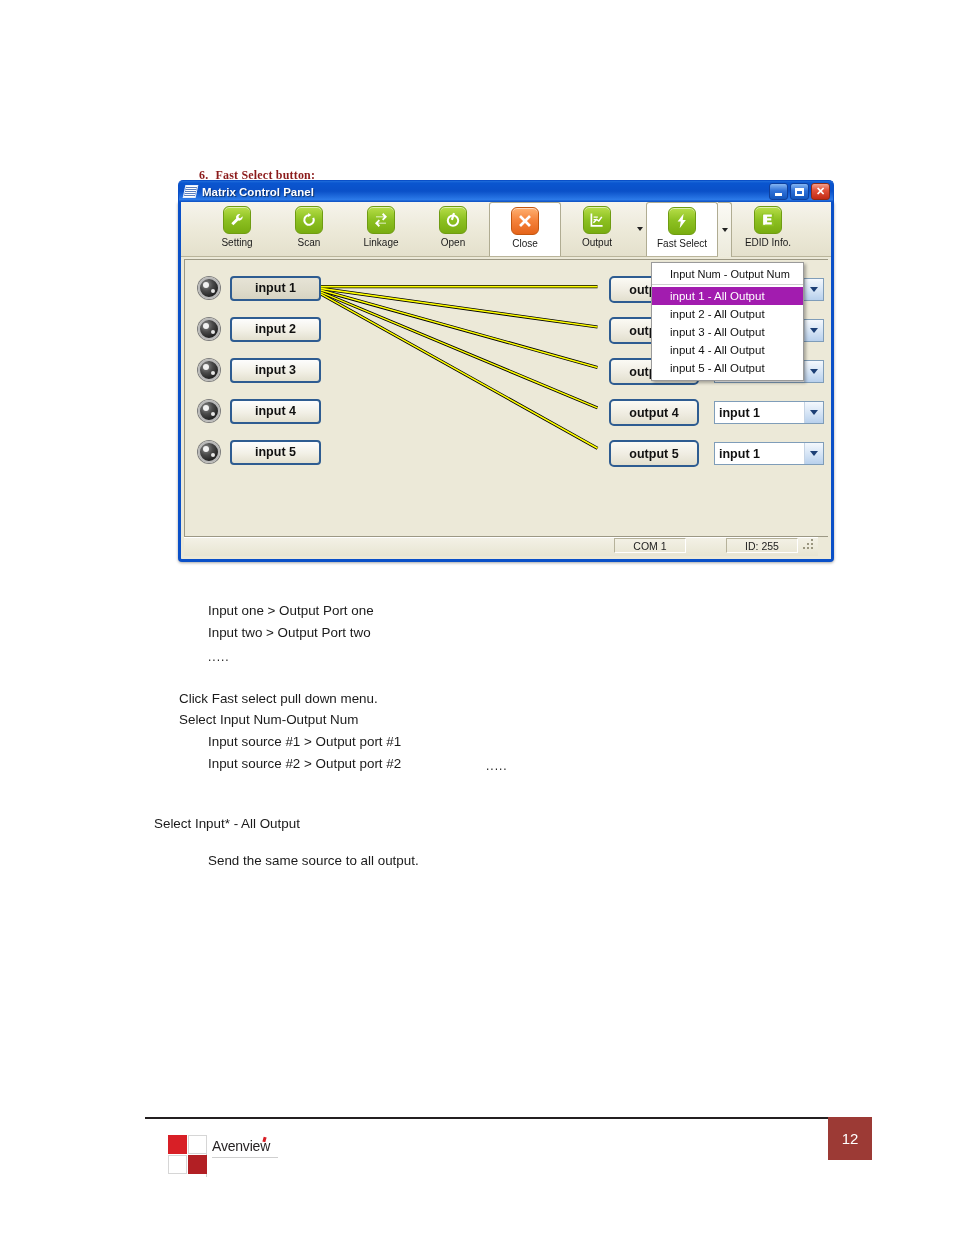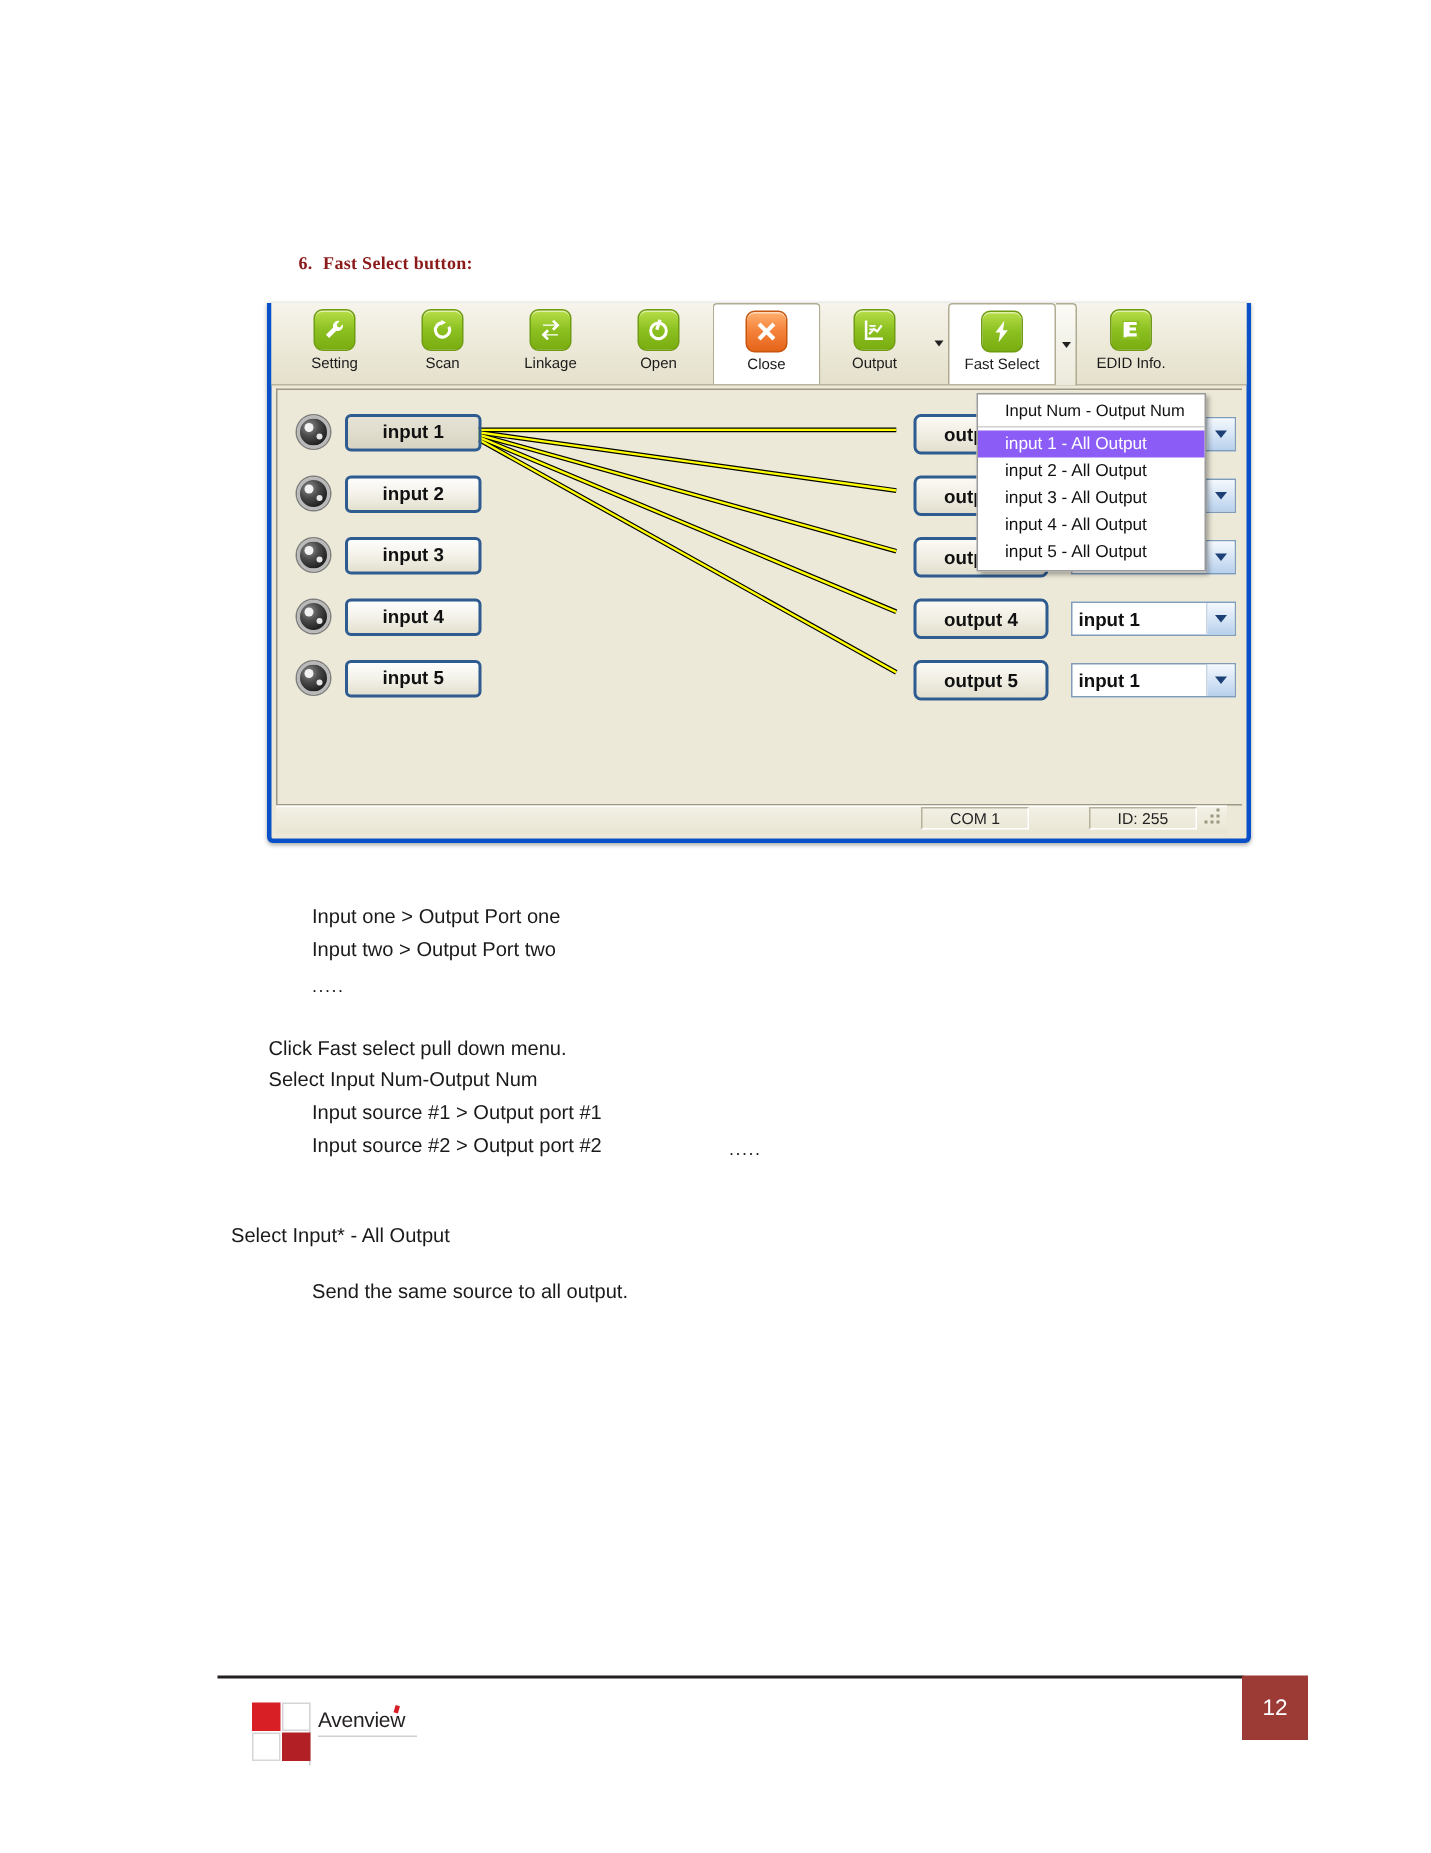--- a/index.html
+++ b/index.html
@@ -58,21 +58,21 @@
   .tbtn i{display:block;font-style:normal;line-height:1;}
   .tbtn.min i{width:7px;height:3px;background:#fff;margin-top:6px;}
   .tbtn.max i{width:9px;height:8px;border:2px solid #fff;border-top-width:3px;box-sizing:border-box;}
   .tbtn.close i{font-size:11px;line-height:9px;font-weight:bold;font-family:"Liberation Sans",sans-serif;}
 
   
   .toolbar{
     position:absolute;left:0;top:0;right:0;height:55px;
     background:linear-gradient(180deg,#f6f4ec 0%,#ece9d8 55%,#e4e0cc 100%);
     border-bottom:1px solid #b9b49a;
-    display:flex;align-items:flex-start;padding-left:6px;box-sizing:border-box;
+    display:flex;align-items:flex-start;padding-left:20px;box-sizing:border-box;
   }
   .tool{
     width:72px;height:53px;display:flex;flex-direction:column;
     align-items:center;justify-content:flex-start;padding-top:4px;box-sizing:border-box;
     position:relative;
   }
   .tool.sel{
     background:#ffffff;border:1px solid #b0ac92;border-bottom:none;
     border-radius:3px 3px 0 0;height:54px;
   }
@@ -162,21 +162,21 @@
   }
   .menu-head{
     font-size:11px;color:#111;padding:3px 0 4px 18px;white-space:nowrap;
     border-bottom:1px solid #cfcfcf;margin-bottom:2px;
     font-family:"Liberation Sans",sans-serif;
   }
   .menu-item{
     font-size:11.5px;color:#111;padding:2px 0 2px 18px;white-space:nowrap;
     font-family:"Liberation Sans",sans-serif;line-height:14px;
   }
-  .menu-item.hl{background:#8b5cf6;color:#fff;}
+  .menu-item.hl{background:#a21caf;color:#fff;}
 
   
   .status{
     position:absolute;left:3px;right:13px;bottom:3px;height:19px;
     background:linear-gradient(180deg,#f3f1e6,#e8e5d2);
     border-top:1px solid #ffffff;
     display:flex;align-items:flex-start;justify-content:flex-end;box-sizing:border-box;
   }
   .scell{
     height:15px;display:flex;align-items:center;justify-content:center;
@@ -235,20 +235,35 @@
 <body>
 
 <div class="page">
 
   <div class="heading">
     <span class="num">6.</span><span>Fast Select button:</span>
   </div>
 
   <div class="win">
 
+    <div class="titlebar">
+      <div class="title-ico"></div>
+      <div class="title-text">Matrix Control Panel</div>
+      <div class="title-btns">
+        <div class="tbtn min">
+            <i></i>
+          </div>
+        <div class="tbtn max">
+            <i></i>
+          </div>
+        <div class="tbtn close">
+            <i>✕</i>
+          </div>
+      </div>
+    </div>
 
     <div class="toolbar">
 
       <div class="tool">
         <div class="ticon">
           <svg width="18" height="18" viewBox="0 0 18 18">
               <path d="M12.4 3.0a3.6 3.6 0 0 0-4.3 4.4L3.3 12.2l2.1 2.1 4.8-4.8a3.6 3.6 0 0 0 4.4-4.3l-2.1 2.1-1.6-.4-.4-1.6z" fill="#fff"></path>
             </svg>
         </div>
         <div class="tlabel">Setting</div>

